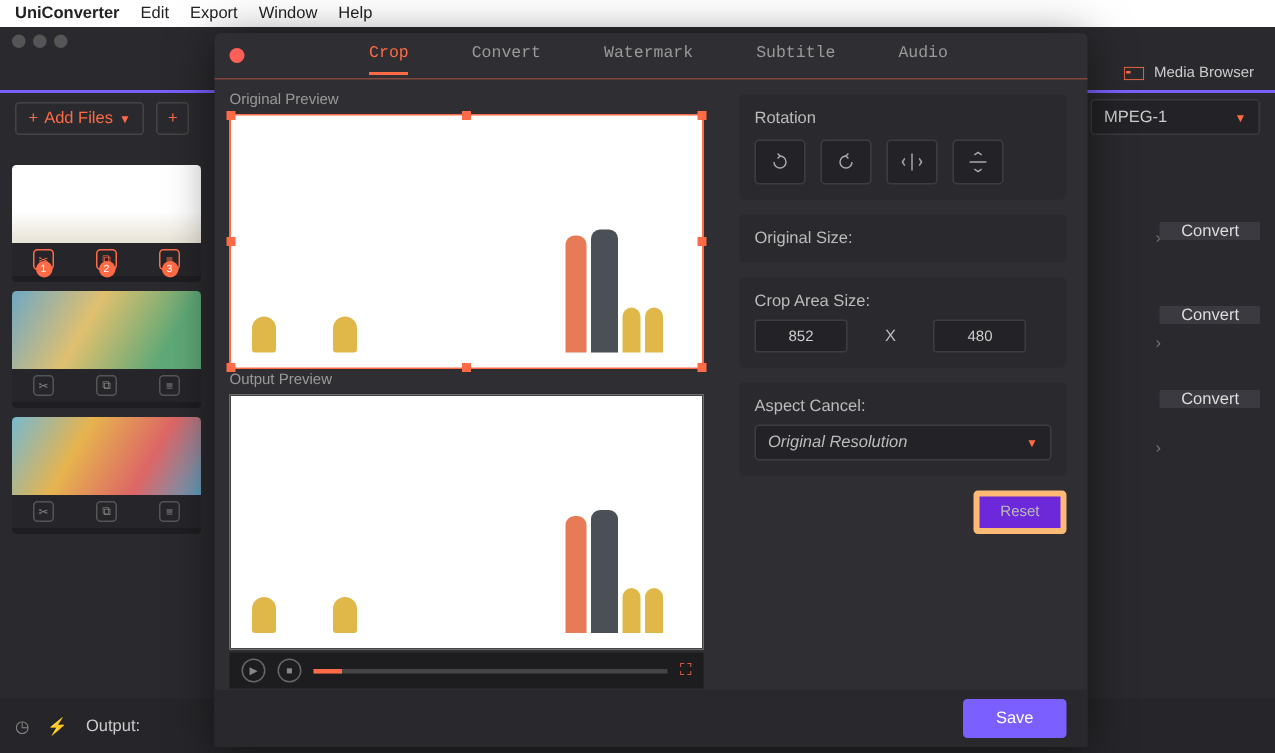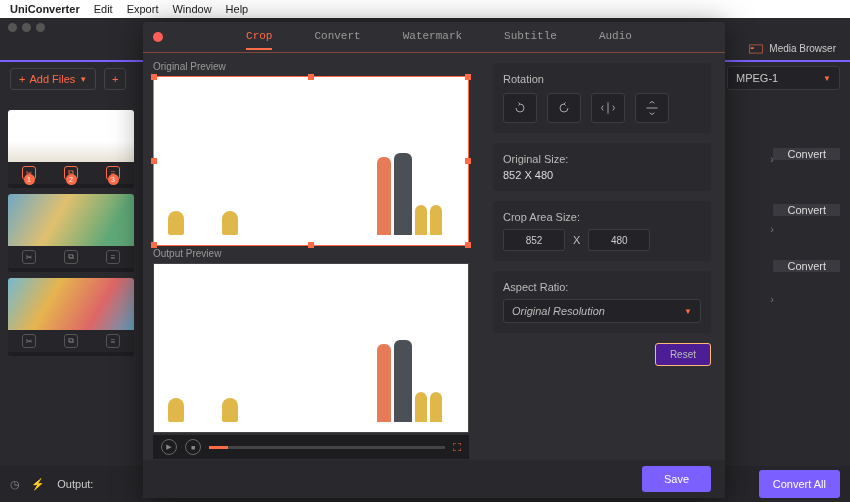--- a/index.html
+++ b/index.html
@@ -59,24 +59,24 @@
 .grp .sm{width:12px;height:30px;background:#e0b84a;border-radius:6px 6px 0 0;}
 .playbar{height:24px;background:#1d1d20;margin-top:2px;display:flex;align-items:center;padding:0 8px;gap:8px;}
 .playbar .pb{width:16px;height:16px;border:1px solid #666;border-radius:50%;display:flex;align-items:center;justify-content:center;font-size:7px;color:#888;}
 .track{flex:1;height:3px;background:#444;position:relative;}
 .track .fill{position:absolute;left:0;top:0;height:100%;width:8%;background:#ff6b47;}
 .sidep{flex:1;padding:10px 14px;display:flex;flex-direction:column;gap:10px;font-size:11px;color:#bbb;}
 .panel{background:#2a2a2e;padding:10px;border-radius:3px;}
 .rot-row{display:flex;gap:10px;margin-top:8px;}
 .rotb{width:34px;height:30px;background:#232327;border:1px solid #3c3c42;border-radius:3px;display:flex;align-items:center;justify-content:center;cursor:pointer;}
 .rotb svg{width:16px;height:16px;stroke:#aaa;fill:none;stroke-width:1.2;}
-.szrow{display:flex;align-items:center;gap:8px;margin-top:6px;}
+.szrow{display:flex;align-items:center;gap:25px;margin-top:6px;}
 .szin{width:62px;height:22px;background:#232327;border:1px solid #3c3c42;border-radius:2px;color:#ccc;font-size:10px;padding:0 6px;text-align:center;}
 .sel{background:#232327;border:1px solid #3c3c42;border-radius:3px;padding:5px 8px;display:flex;justify-content:space-between;align-items:center;margin-top:6px;font-style:italic;}
-.reset{align-self:flex-end;background:#4c1d95;border:1px solid #fdba74;padding:5px 14px;border-radius:3px;font-size:10px;cursor:pointer;}
+.reset{align-self:flex-end;background:#6d28d9;border:4px solid #fdba74;padding:5px 14px;border-radius:3px;font-size:10px;cursor:pointer;}
 .mfoot{height:38px;display:flex;align-items:center;justify-content:flex-end;gap:10px;padding:0 14px;background:#29292d;}
 .btn{padding:7px 22px;border-radius:3px;font-size:11px;cursor:pointer;}
 .btn.cancel{background:#3a3a40;color:#ccc;}
 .btn.save{background:#7b5fff;color:#fff;}
 .caret{color:#ff6b47;font-size:8px;}
 </style>
 </head>
 <body>
 
 <div class="menubar">
@@ -151,21 +151,20 @@
   <div class="conv-col">
     <div class="conv-btn">Convert</div>
     <div class="conv-btn">Convert</div>
     <div class="conv-btn">Convert</div>
   </div>
 
   <div class="footer">
     <span style="color:#888">◷</span>
     <span style="color:#ff6b47">⚡</span>
     <span>Output:</span>
-    <div class="cab">Convert All</div>
   </div>
 </div>
 
 <div class="modal">
   <div class="mhead">
     <div class="close"></div>
     <div class="tabs">
       <span class="active">Crop</span>
       <span>Convert</span>
       <span>Watermark</span>
@@ -248,32 +247,31 @@
               <svg viewBox="0 0 20 20">
                 <path d="M3 10h14"></path>
                 <path d="M7 4l3-2 3 2"></path>
                 <path d="M7 16l3 2 3-2"></path>
               </svg>
             </div>
         </div>
       </div>
       <div class="panel">
         <div>Original Size:</div>
-        <div style="margin-top:4px;color:#ddd">852 X 480</div>
       </div>
       <div class="panel">
         <div>Crop Area Size:</div>
         <div class="szrow">
           <input class="szin" value="852" style="">
           <span>X</span>
           <input class="szin" value="480" style="">
         </div>
       </div>
       <div class="panel">
-        <div>Aspect Ratio:</div>
+        <div>Aspect Cancel:</div>
         <div class="sel">
             <span>Original Resolution</span>
             <span class="caret">▼</span>
           </div>
       </div>
       <div class="reset">Reset</div>
     </div>
   </div>
   <div class="mfoot">
     <div class="btn save">Save</div>

